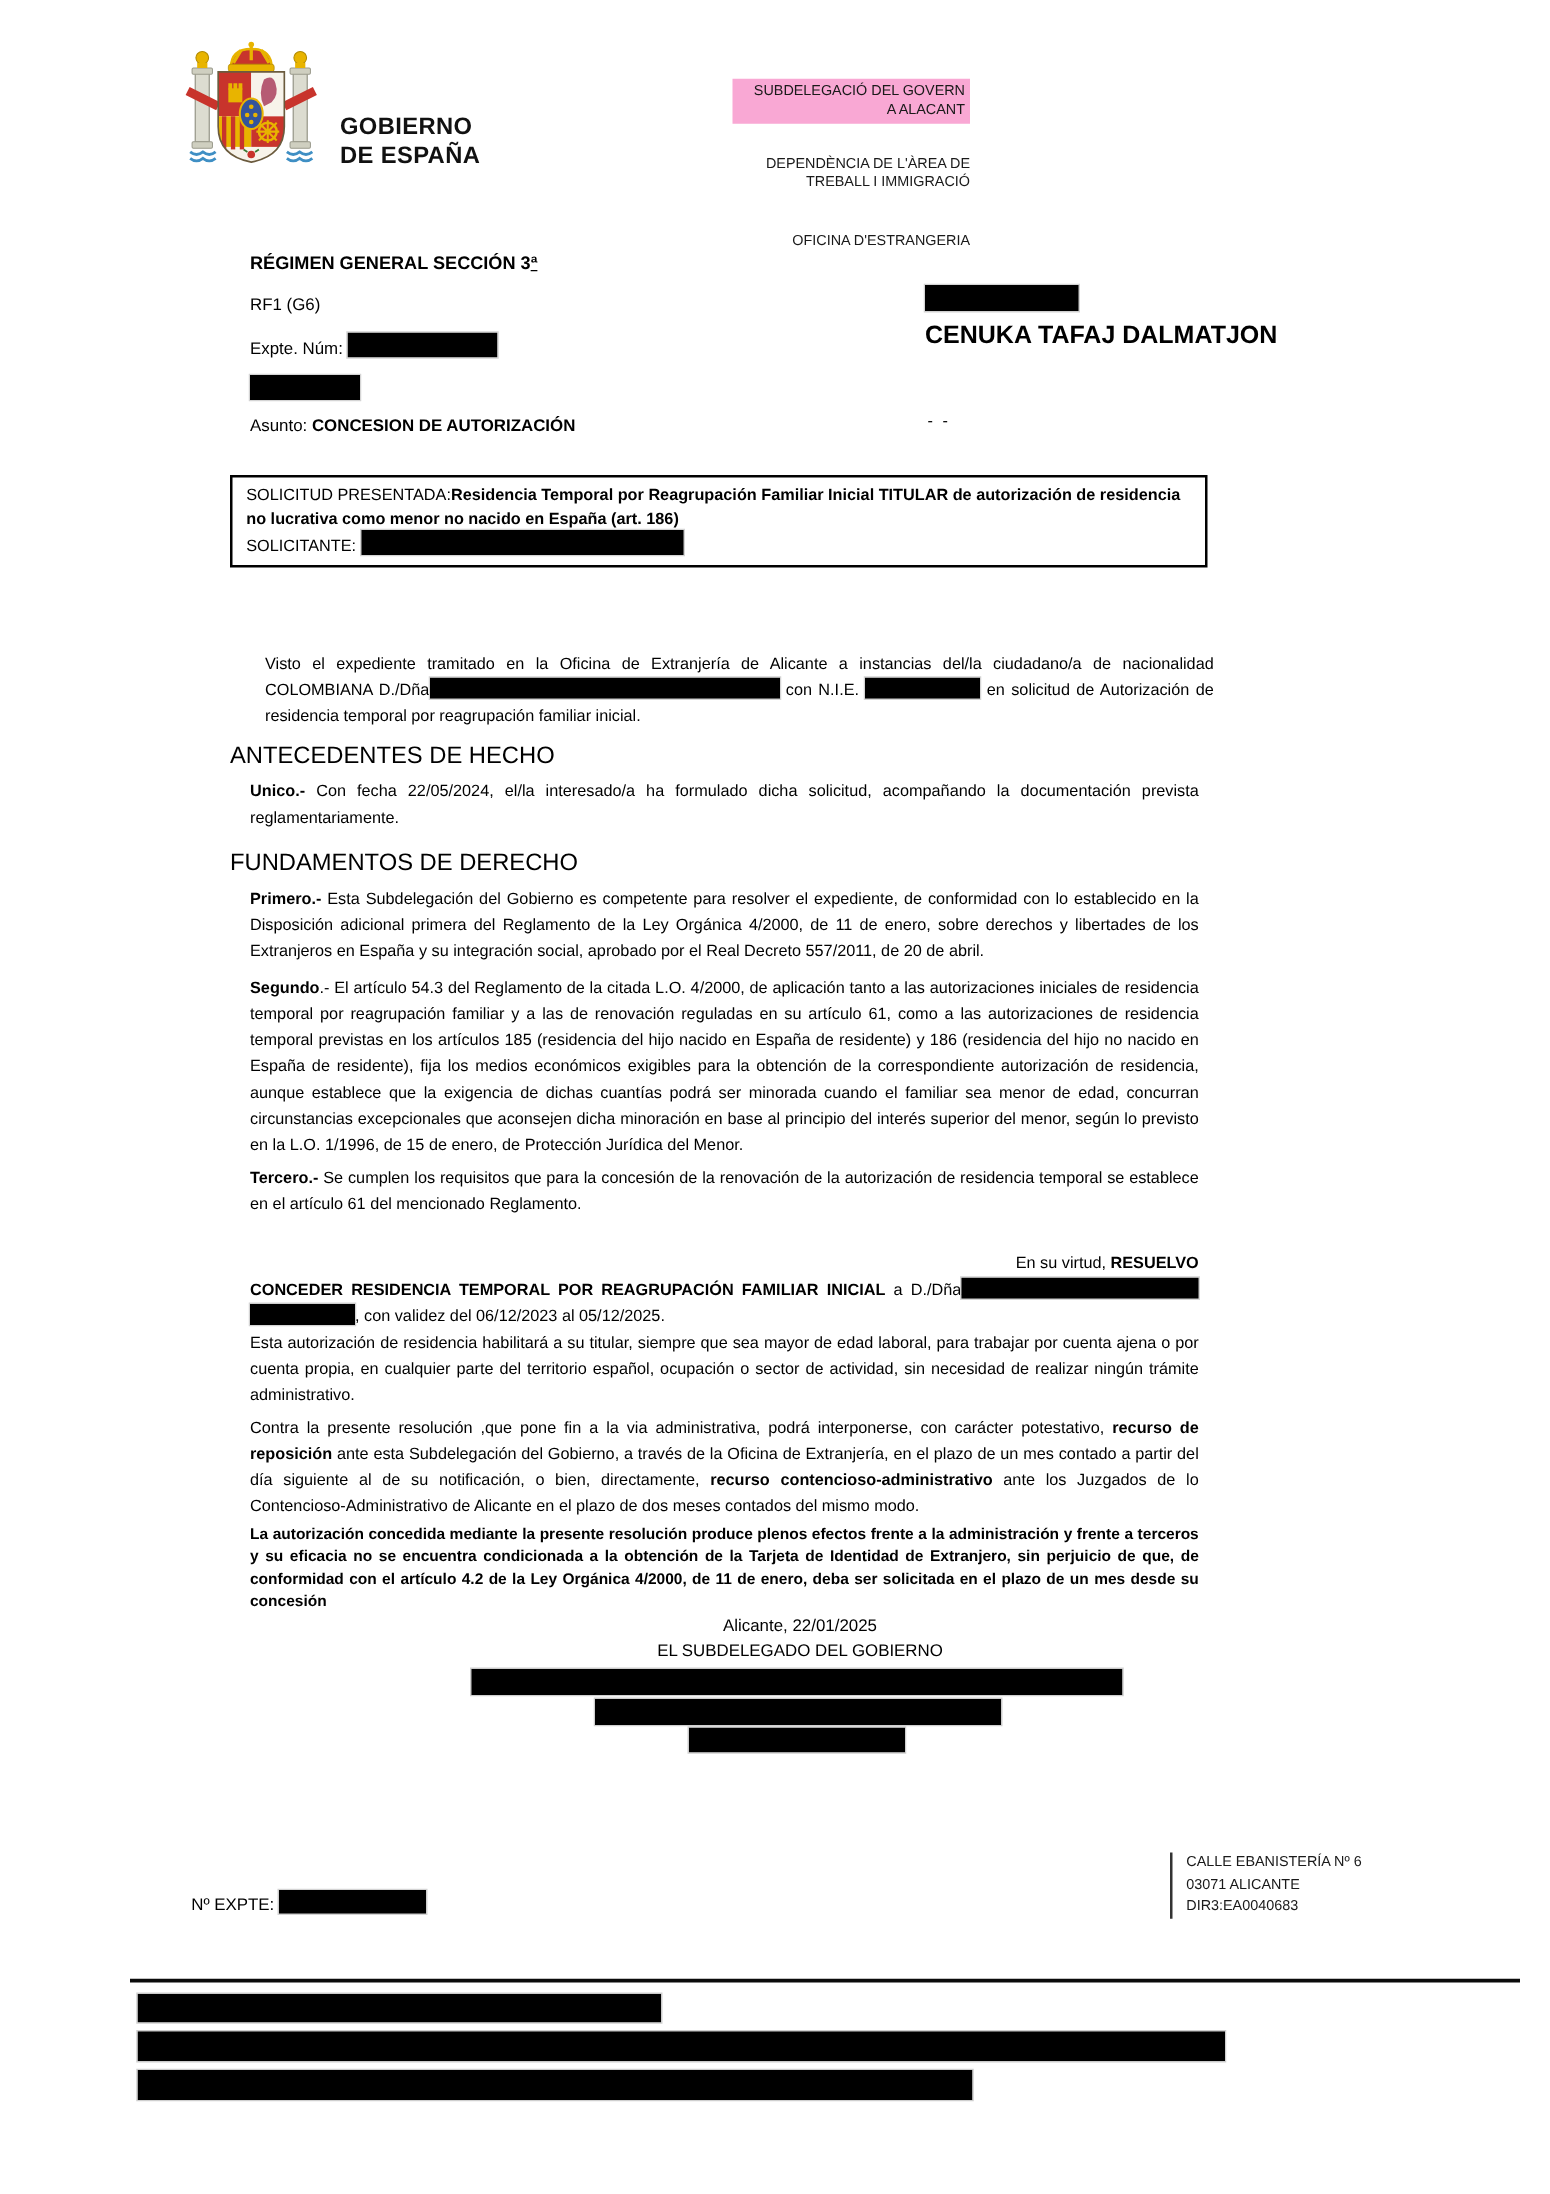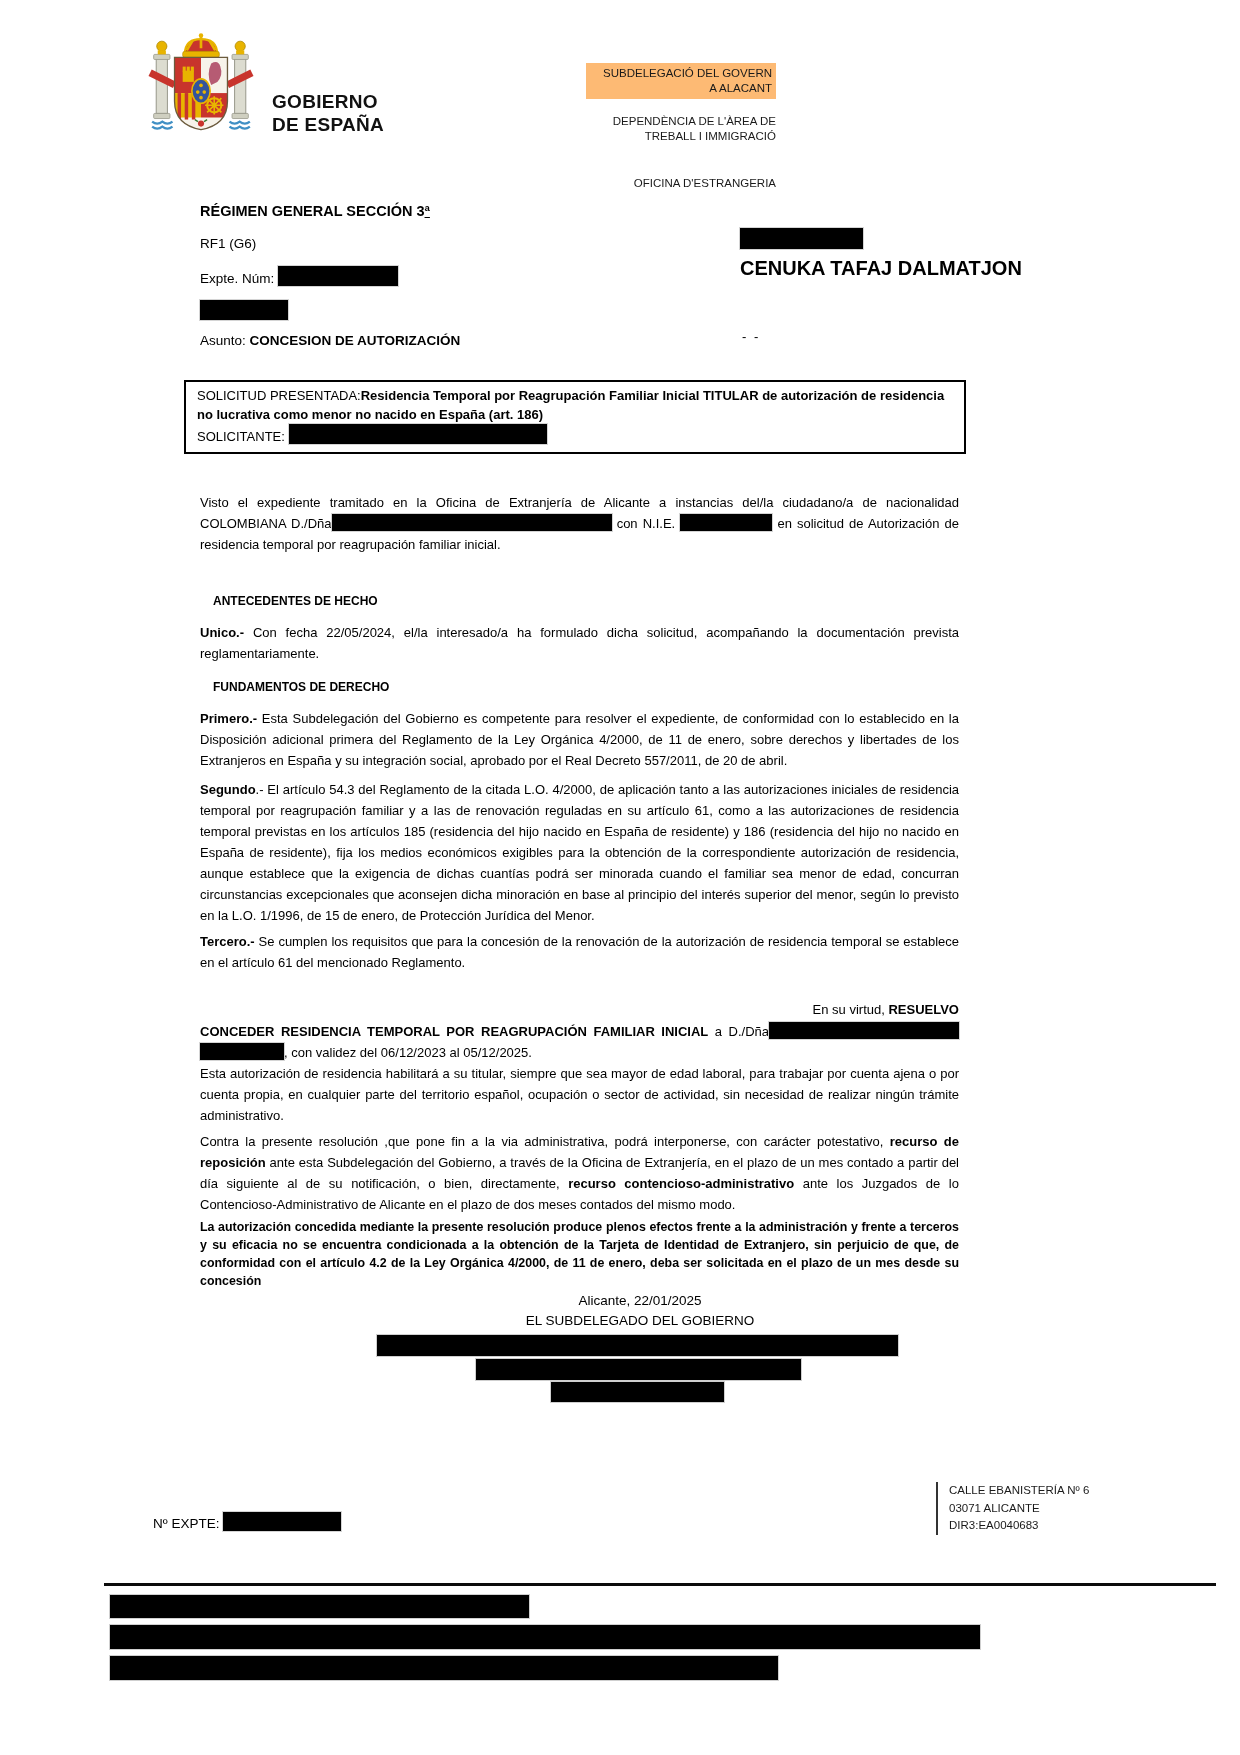--- a/index.html
+++ b/index.html
@@ -10,41 +10,41 @@
   }
   
   .coat{position:absolute;top:32px;left:148px;width:106px;height:114px;}
   .gov-text{
     position:absolute;top:90px;left:272px;font-size:19px;font-weight:bold;
     line-height:23px;letter-spacing:.3px;white-space:pre-line;color:#111;
   }
   .hdr-col{position:absolute;top:48px;font-size:11.5px;line-height:15px;white-space:pre-line;color:#1a1a1a;}
   .hdr-col-va{left:586px;width:190px;text-align:right;}
   .hdr-col-es{left:782px;width:206px;text-align:left;}
-  .hdr-org{background:#fdba74;padding:3px 4px;min-height:30px;box-sizing:content-box;text-align:right;}
+  .hdr-org{background:#f9a8d4;padding:3px 4px;min-height:30px;box-sizing:content-box;margin-bottom:10px;text-align:right;}
   .hdr-dept{margin-bottom:17px;}
   
   .ref-section{position:absolute;top:203px;left:200px;font-size:14.5px;font-weight:bold;}
   .ordinal{text-decoration:underline;}
   .ref-code{position:absolute;top:236px;left:200px;font-size:13.5px;}
   .ref-expte{position:absolute;top:266px;left:200px;font-size:13.5px;}
   .ref-bar2{position:absolute;top:300px;left:200px;font-size:13.5px;}
   .addr-bar{position:absolute;top:228px;left:740px;}
   .addr-name{position:absolute;top:257px;left:740px;font-size:20px;font-weight:bold;}
   .asunto{position:absolute;top:333px;left:200px;font-size:13.5px;}
   .dashes{position:absolute;top:329px;left:742px;font-size:13px;letter-spacing:2px;}
   
   .req-box{
     position:absolute;top:380px;left:184px;width:756px;
     border:2px solid #000;padding:5px 11px;font-size:13px;line-height:18.5px;
   }
   
   .para{position:absolute;left:200px;width:759px;font-size:13px;line-height:21px;text-align:justify;}
-  .heading{position:absolute;left:213px;font-size:12px;font-weight:bold;}
-  .p-visto{top:492px;}
+  .heading{position:absolute;left:184px;font-size:19px;font-weight:normal;}
+  .p-visto{top:520px;margin-left:12px;}
   .h-ante{top:594px;}
   .p-unico{top:622px;}
   .h-fund{top:680px;}
   .p-primero{top:708px;}
   .p-segundo{top:779px;}
   .p-tercero{top:931px;}
   .p-virtud{top:999px;text-align:right;}
   .p-conceder{top:1021px;}
   .p-habilita{top:1063px;}
   .p-recurso{top:1131px;}

